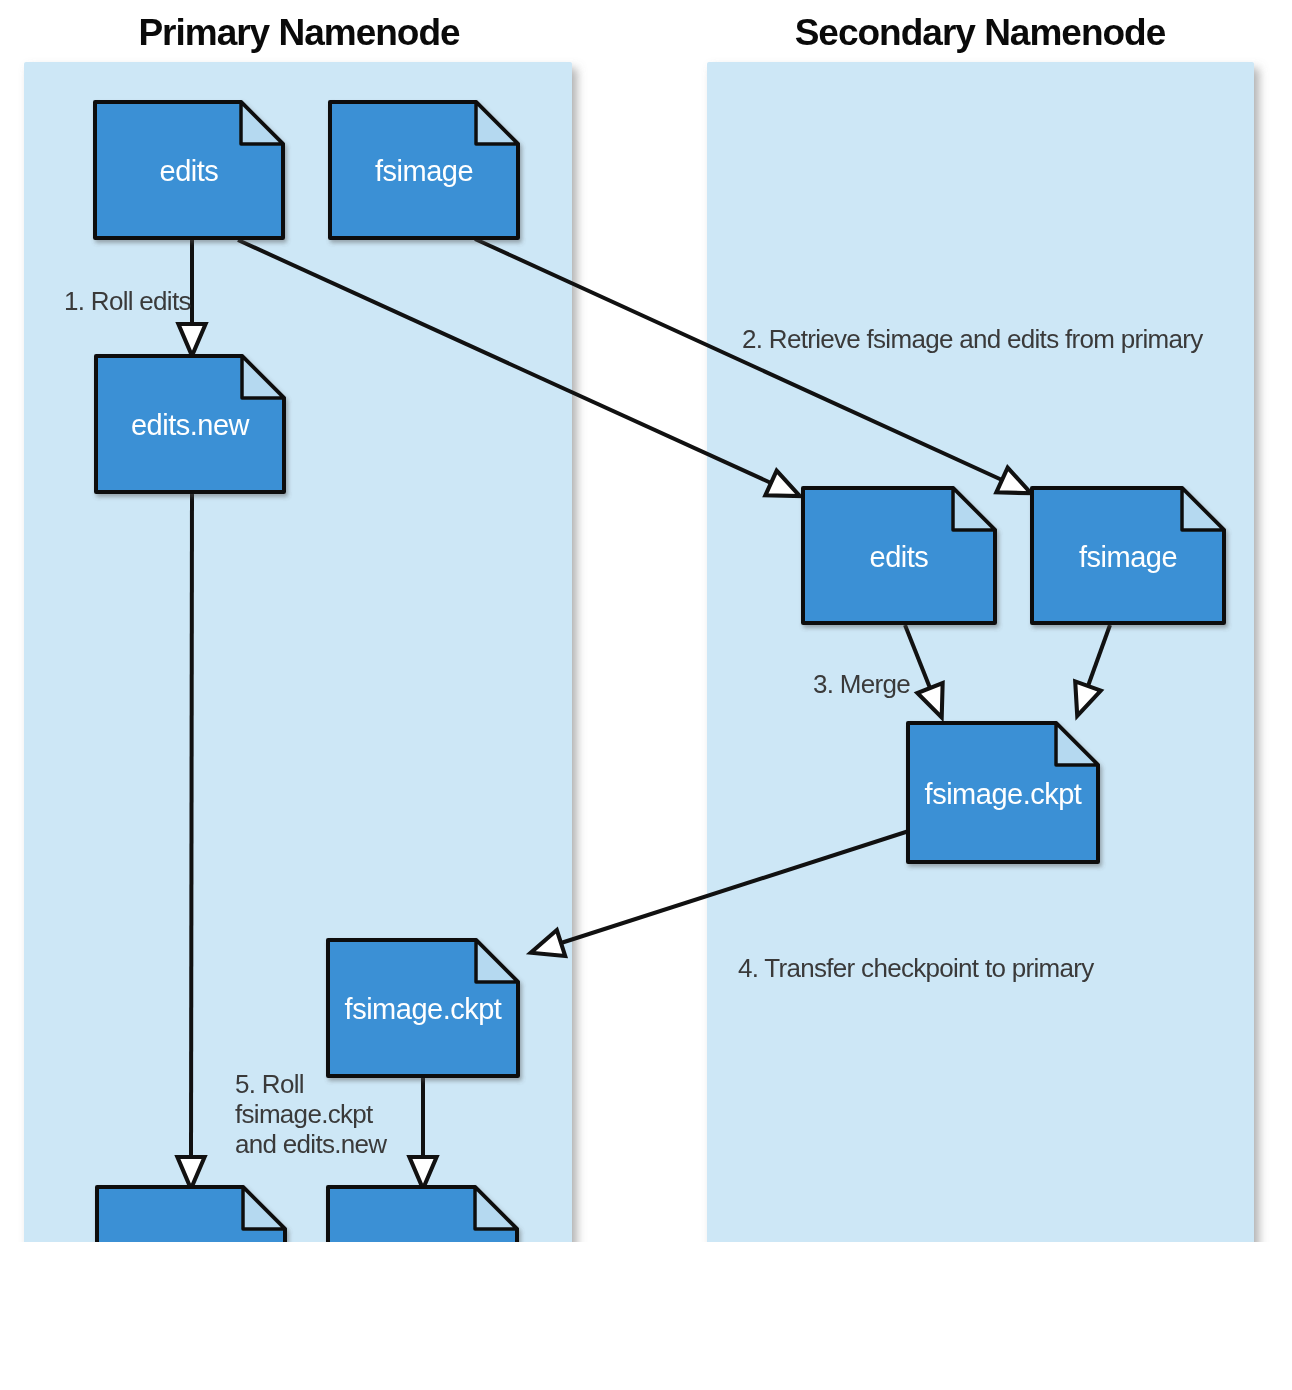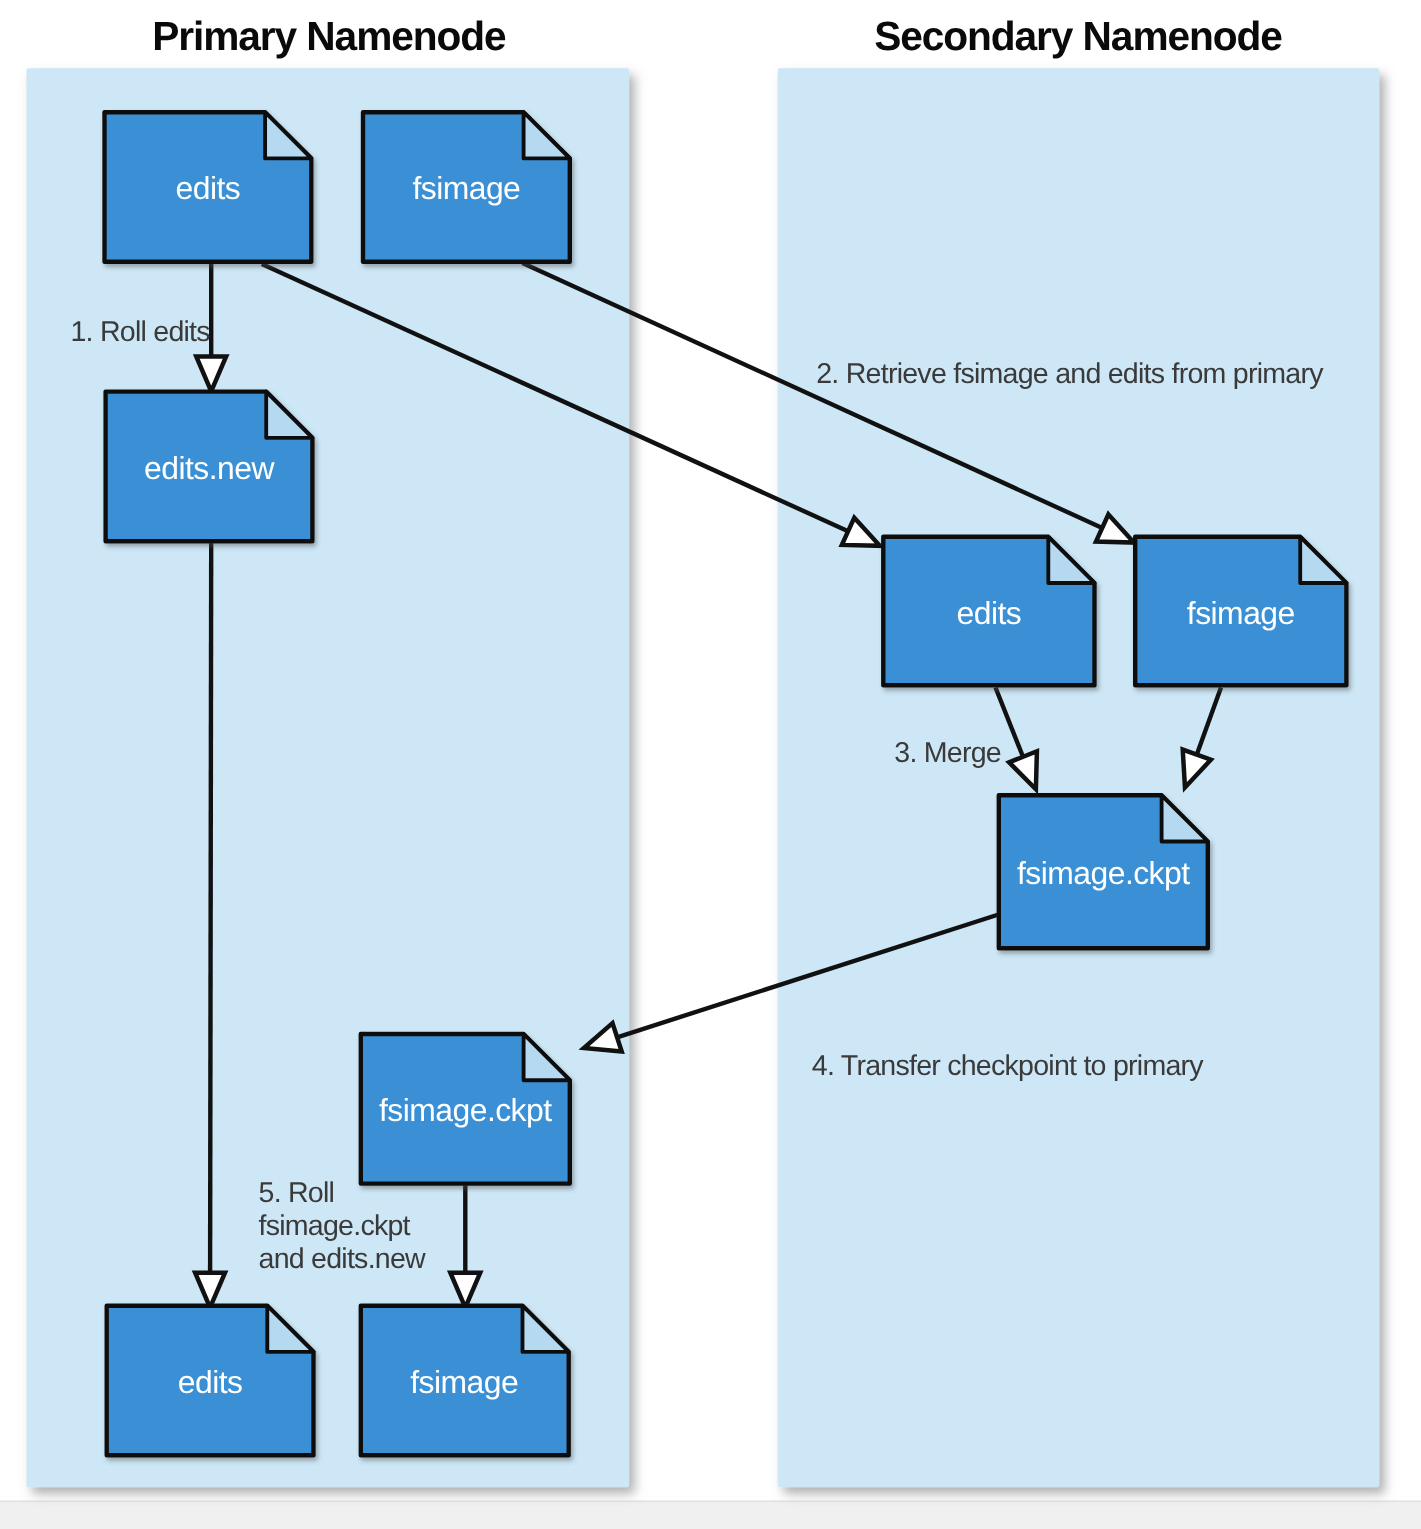--- a/index.html
+++ b/index.html
@@ -3,21 +3,21 @@
 <meta charset="utf-8">
 <style>
   html, body {
     margin: 0;
     padding: 0;
     background: #ffffff;
   }
   #stage {
     position: relative;
     width: 1292px;
-    height: 1390px;
+    height: 1242px;
     background: #ffffff;
     overflow: hidden;
     font-family: "Liberation Sans", sans-serif;
   }
   svg { display: block; }
   .title {
     font-family: "Liberation Sans", sans-serif;
     font-size: 37px;
     font-weight: bold;
     letter-spacing: -1px;

